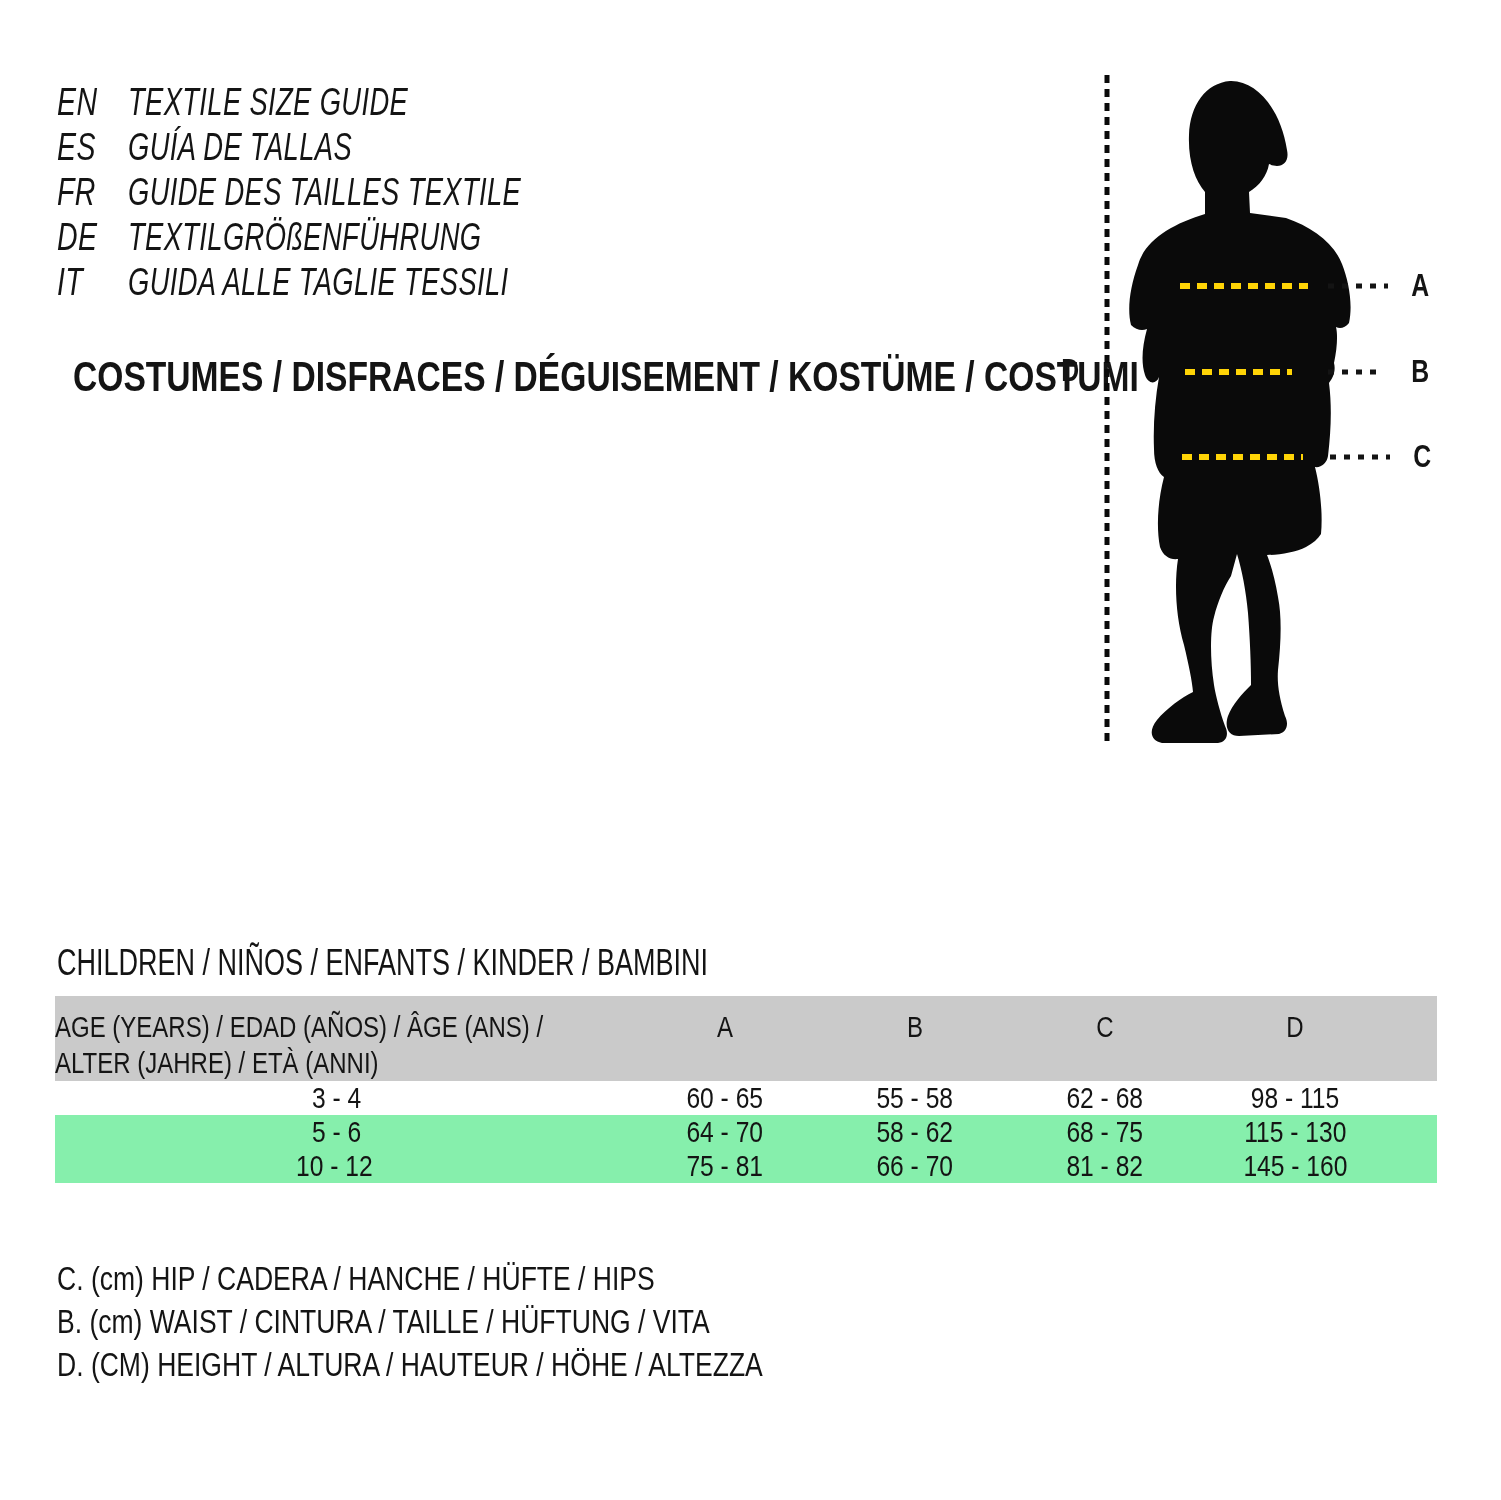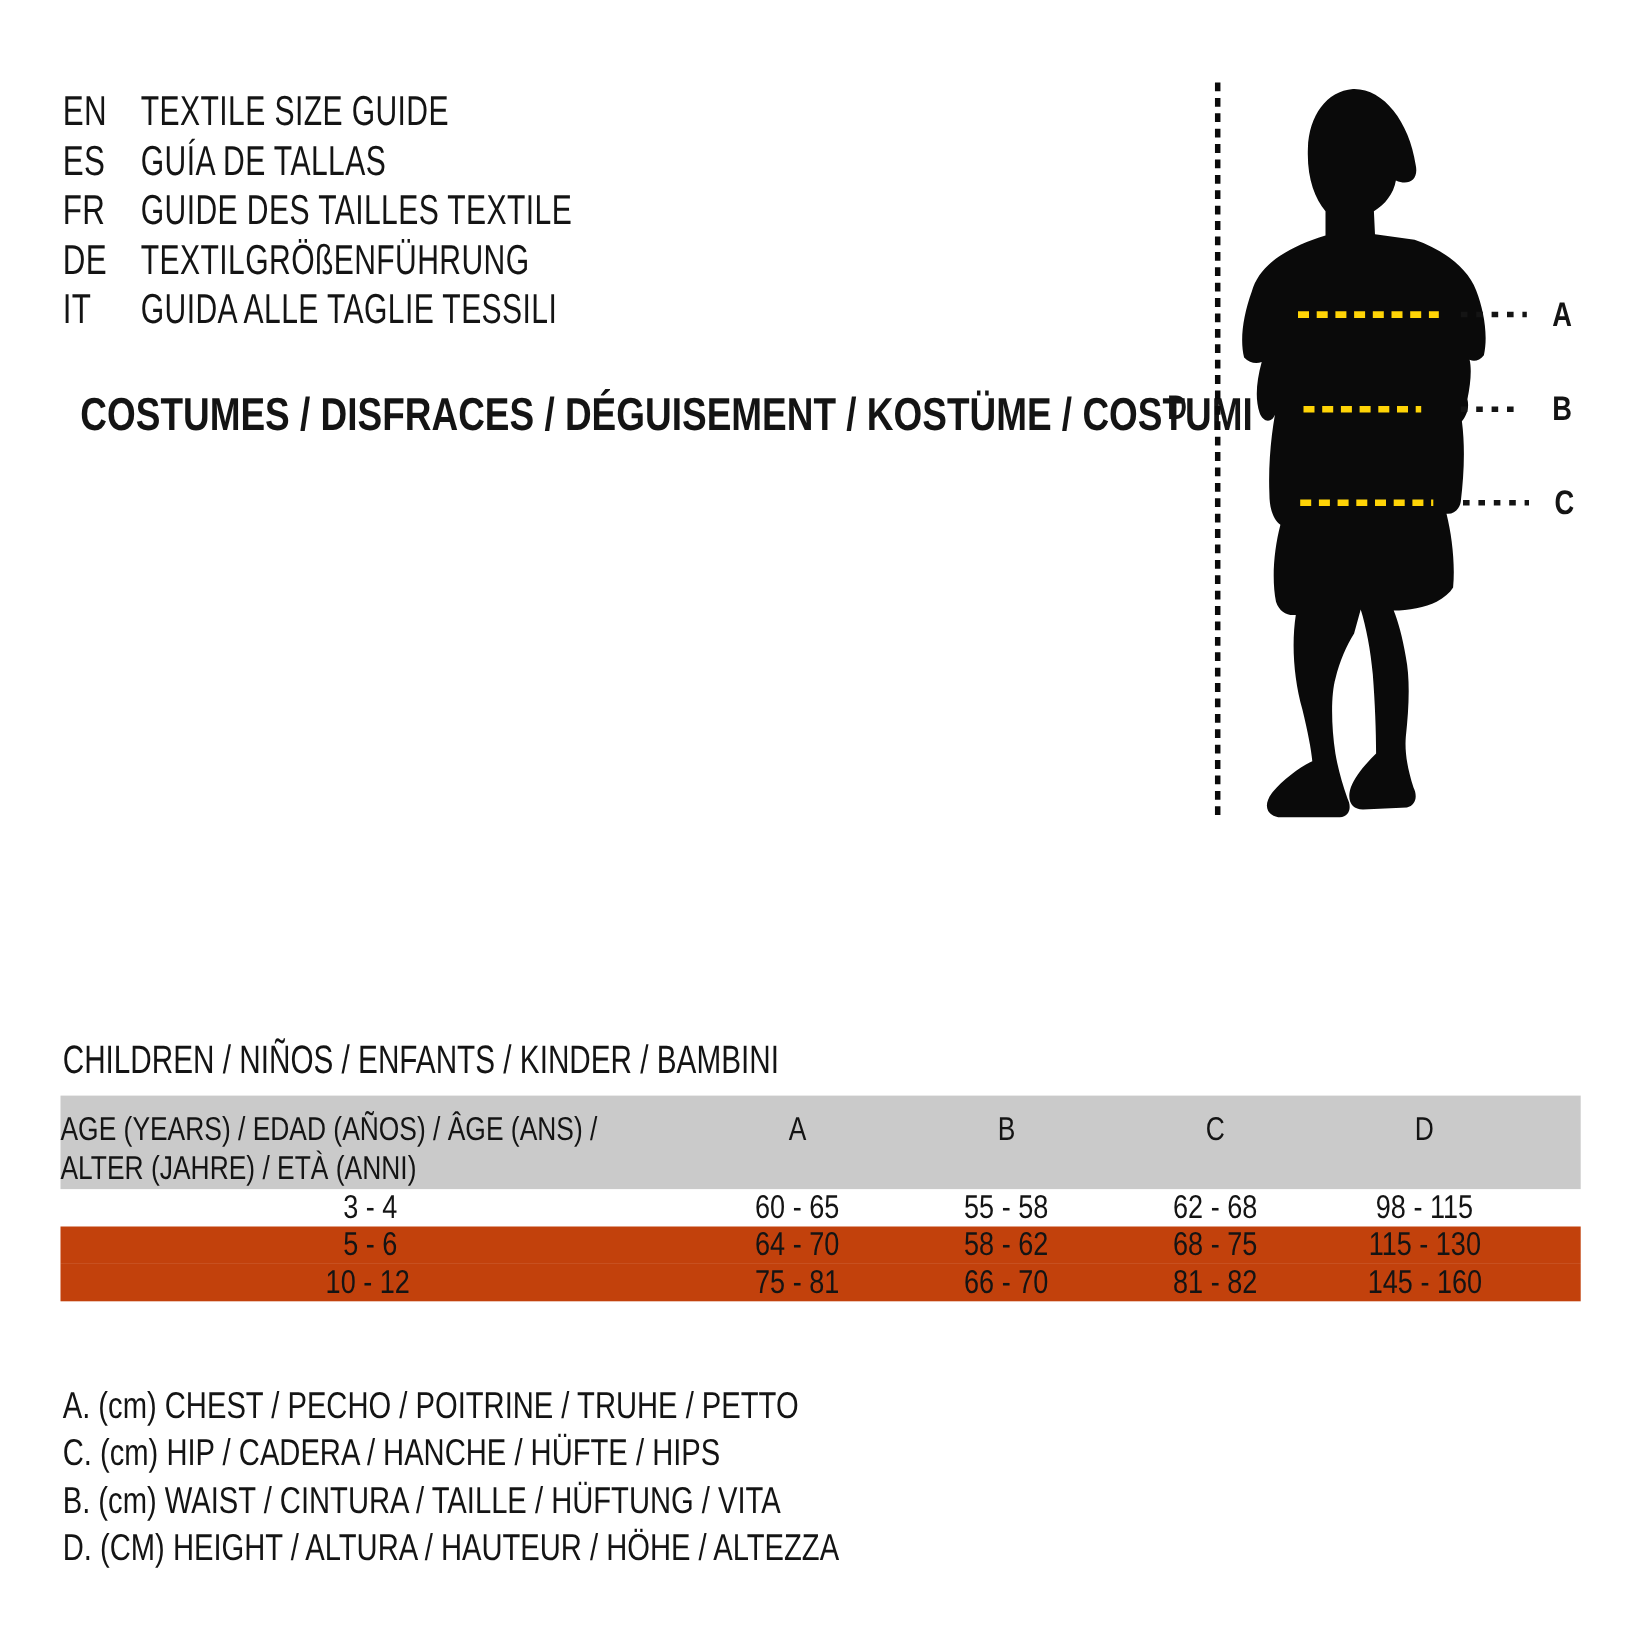--- a/index.html
+++ b/index.html
@@ -9,21 +9,21 @@
     font-family:"Liberation Sans", sans-serif;
   }
   
   .cond{display:inline-block;white-space:nowrap;transform-origin:0 50%;} .sx-72{transform:scaleX(.72);}
   .sx-75{transform:scaleX(.75);} .sx-78{transform:scaleX(.78);}
   .sx-80{transform:scaleX(.80);} .sx-82{transform:scaleX(.82);}
   .origin-c{transform-origin:50% 50%;}
 
   
   .lang-block{position:absolute;left:57px;top:80px;}
-  .lang-row{position:relative;height:45px;line-height:45px;}
+  .lang-row{position:relative;height:45px;line-height:45px;font-style:italic;}
   .lang-code{font-size:38px;letter-spacing:0.5px;}
   .lang-title{position:absolute;left:71px;top:0;font-size:38px;letter-spacing:0.5px;}
 
   
   .costumes{position:absolute;left:57px;top:338px;margin:16px;font-size:42px;font-weight:700;line-height:46px;}
 
   
   .figure{position:absolute;left:1040px;top:65px;width:420px;height:690px;}
   .figure svg{position:absolute;left:0;top:0;}
   .fig-label{position:absolute;font-size:31px;font-weight:700;line-height:34px;width:44px;text-align:center;}
@@ -38,21 +38,21 @@
   
   .size-table{position:absolute;left:55px;top:996px;width:1382px;border-collapse:collapse;table-layout:fixed;}
   .size-table th,.size-table td{padding:0;font-weight:400;}
   .size-table thead th{background:#cacaca;height:72px;vertical-align:top;font-size:30px;margin-left:31px;}
   .size-table thead th.age-th{text-align:left;}
   .size-table thead th .hdr-pad{display:block;padding-top:13px;line-height:36px;}
   .size-table thead th.col-th{text-align:center;}
   .size-table tbody td{height:34px;font-size:30px;line-height:34px;}
   .size-table tbody td.age-cell{text-align:center;}
   .size-table tbody td.val-cell{text-align:center;}
-  .size-table tbody tr.alt{background:#c2410c;}
+  .size-table tbody tr.alt{background:#86efac;}
 
   
   .legend{position:absolute;left:57px;top:1257px;margin:0;padding:0;list-style:none;}
   .legend li{height:43px;line-height:43px;font-size:34px;}
 </style>
 </head>
 <body>
 
 <div>
 
@@ -208,19 +208,18 @@
         <td class="val-cell"><span class="cond sx-82 origin-c">75 - 81</span></td>
         <td class="val-cell"><span class="cond sx-82 origin-c">66 - 70</span></td>
         <td class="val-cell"><span class="cond sx-82 origin-c">81 - 82</span></td>
         <td class="val-cell"><span class="cond sx-82 origin-c">145 - 160</span></td>
         <td></td>
       </tr>
     </tbody>
   </table>
 
   <ul class="legend">
-    <li><span class="cond sx-78">A. (cm) CHEST / PECHO / POITRINE / TRUHE / PETTO</span></li>
     <li><span class="cond sx-78">C. (cm) HIP / CADERA / HANCHE / HÜFTE / HIPS</span></li>
     <li><span class="cond sx-78">B. (cm) WAIST / CINTURA / TAILLE / HÜFTUNG / VITA</span></li>
     <li><span class="cond sx-78">D. (CM) HEIGHT / ALTURA / HAUTEUR / HÖHE / ALTEZZA</span></li>
   </ul>
 
 </div>
 
 </body></html>

